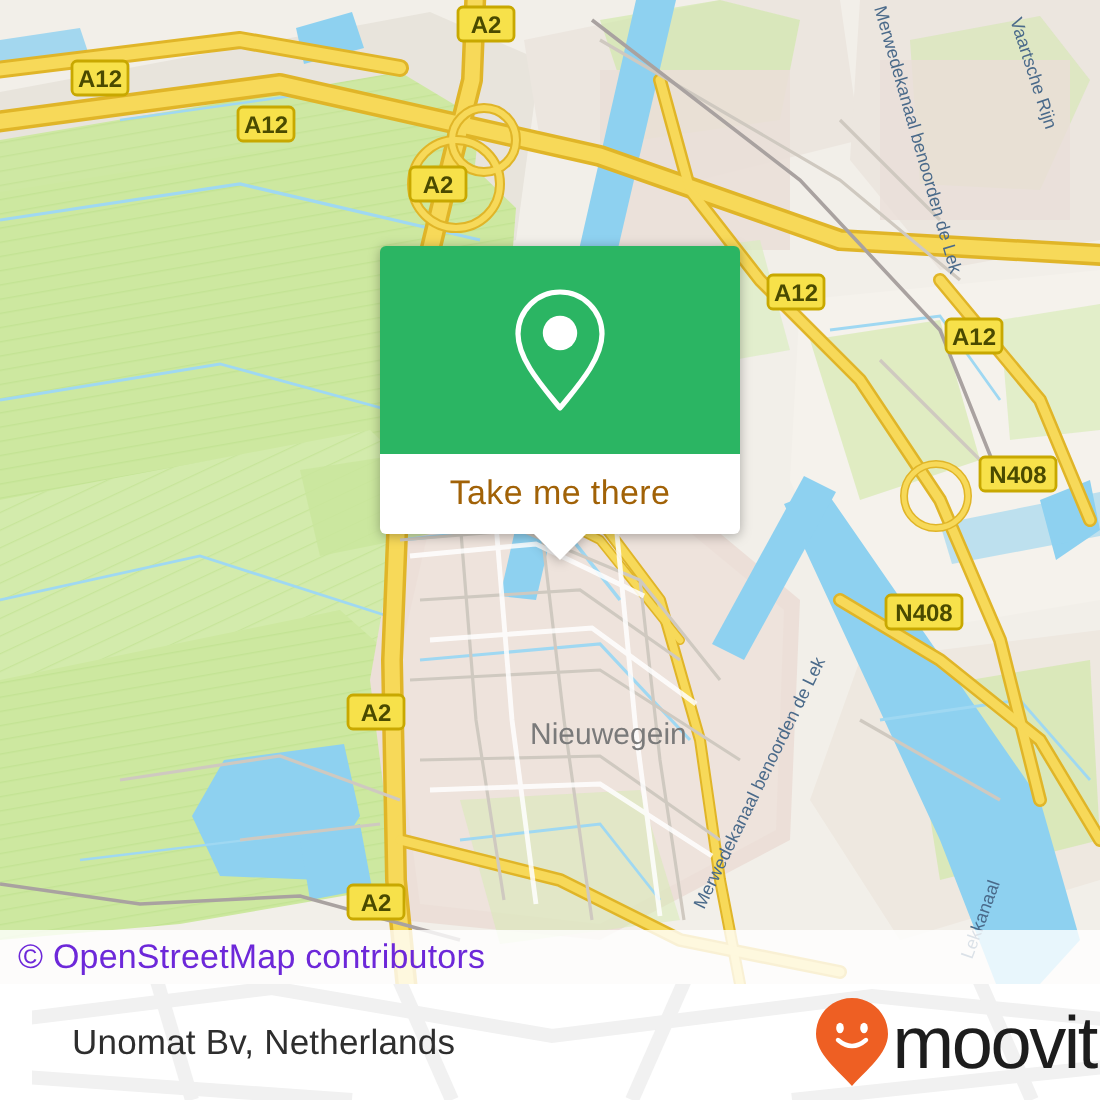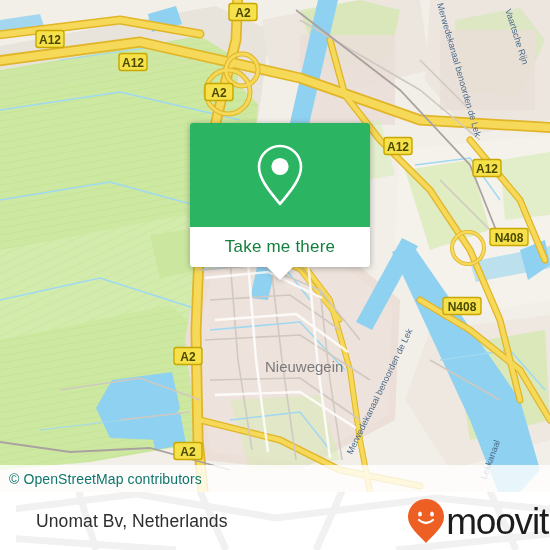--- a/index.html
+++ b/index.html
@@ -37,22 +37,22 @@
     left: 0;
     top: 465px;
     width: 550px;
     height: 27px;
     background: rgba(255,255,255,0.80);
     display: flex;
     align-items: center;
     z-index: 30;
   }
   #attribution span {
-    font-size: 14px;
-    color: #0f766e;
+    font-size: 17px;
+    color: #6d28d9;
     padding-left: 9px;
     letter-spacing: 0.1px;
   }
 
   
   #callout {
     position: absolute;
     left: 190px;
     top: 123px;
     width: 180px;
@@ -71,21 +71,21 @@
     background: #ffffff;
     height: 40px;
     border-radius: 0 0 3px 3px;
     display: flex;
     align-items: center;
     justify-content: center;
     position: relative;
   }
   #callout-label {
     font-size: 17px;
-    color: #15803d;
+    color: #a16207;
     letter-spacing: 0.2px;
   }
   #callout-tip {
     position: absolute;
     left: 50%;
     bottom: -13px;
     margin-left: -14px;
     width: 0; height: 0;
     border-left: 14px solid transparent;
     border-right: 14px solid transparent;

